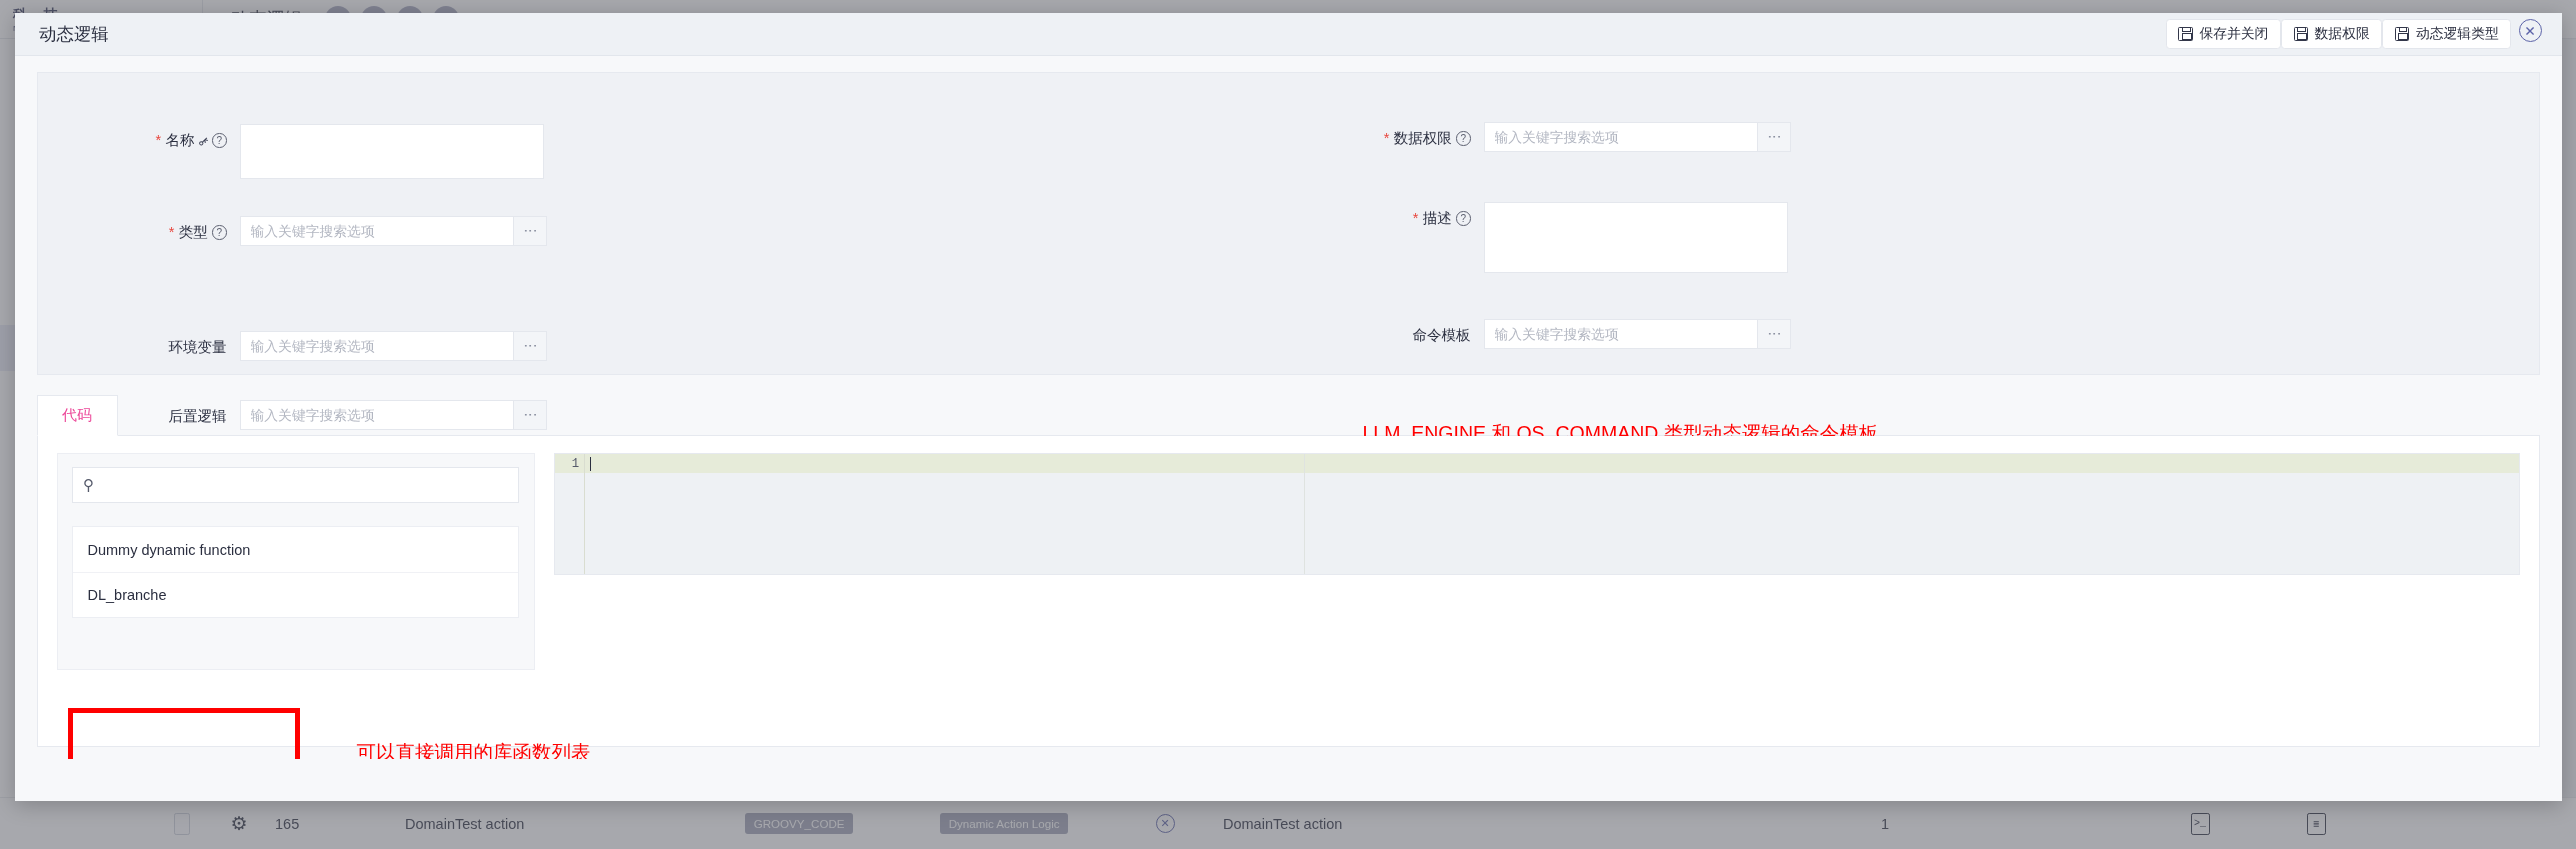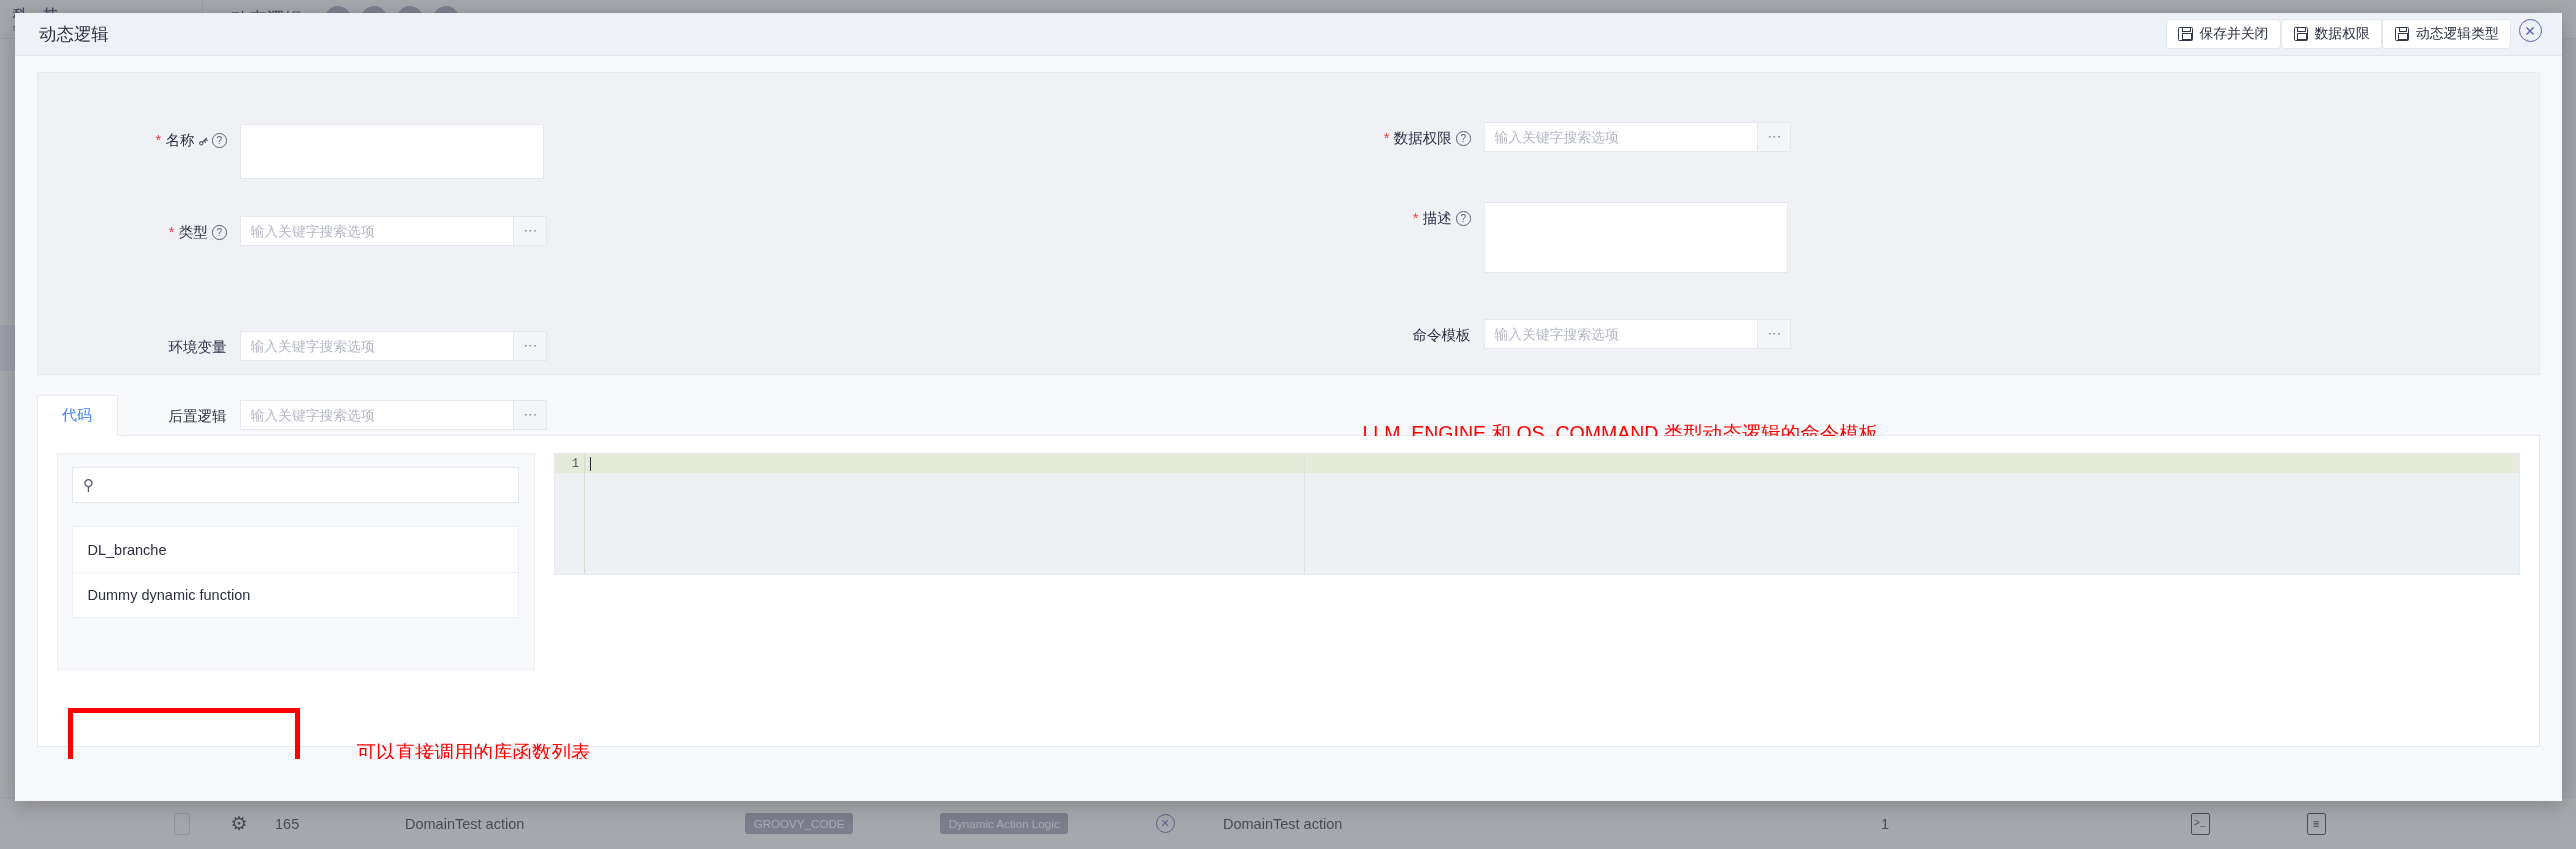--- a/index.html
+++ b/index.html
@@ -183,21 +183,21 @@
   
   .tabs-row {
     margin-top: 20px; height: 41px; display: flex; align-items: flex-end;
     border-bottom: 0.7px solid #e6e9ef;
   }
   .tab {
     height: 41px; padding: 0 24.6px; display: flex; align-items: center;
     font-size: 15px; color: #6a6f82; cursor: pointer; background: transparent;
   }
   .tab.active {
-    background: #ffffff; color: #3b82f6;
+    background: #ffffff; color: #ec4899;
     border: 0.7px solid #e6e9ef; border-bottom: 0.7px solid #ffffff;
     margin-bottom: -0.7px;
   }
 
   .lower {
     background: #ffffff; height: 311px; position: relative;
     border: 0.7px solid #e6e9ef; border-top: none;
     display: flex; padding: 17.4px 19px;
   }
   .lib-panel {
@@ -465,24 +465,24 @@
 
     <div class="lower">
 
       <div class="lib-panel">
         <div class="lib-search">
           <span class="lib-search-ico">⚲</span>
           <input placeholder="" style="">
         </div>
         <div class="lib-list">
           <div class="lib-item">
+            <span>Dummy dynamic function</span>
+          </div>
+          <div class="lib-item">
             <span>DL_branche</span>
-          </div>
-          <div class="lib-item">
-            <span>Dummy dynamic function</span>
           </div>
         </div>
       </div>
 
       <div class="editor">
         <div class="ed-active-line"></div>
         <div class="ed-gutter-col"></div>
         <div class="ed-linenum">1</div>
         <div class="ed-caret"></div>
         <div class="ed-ruler"></div>

